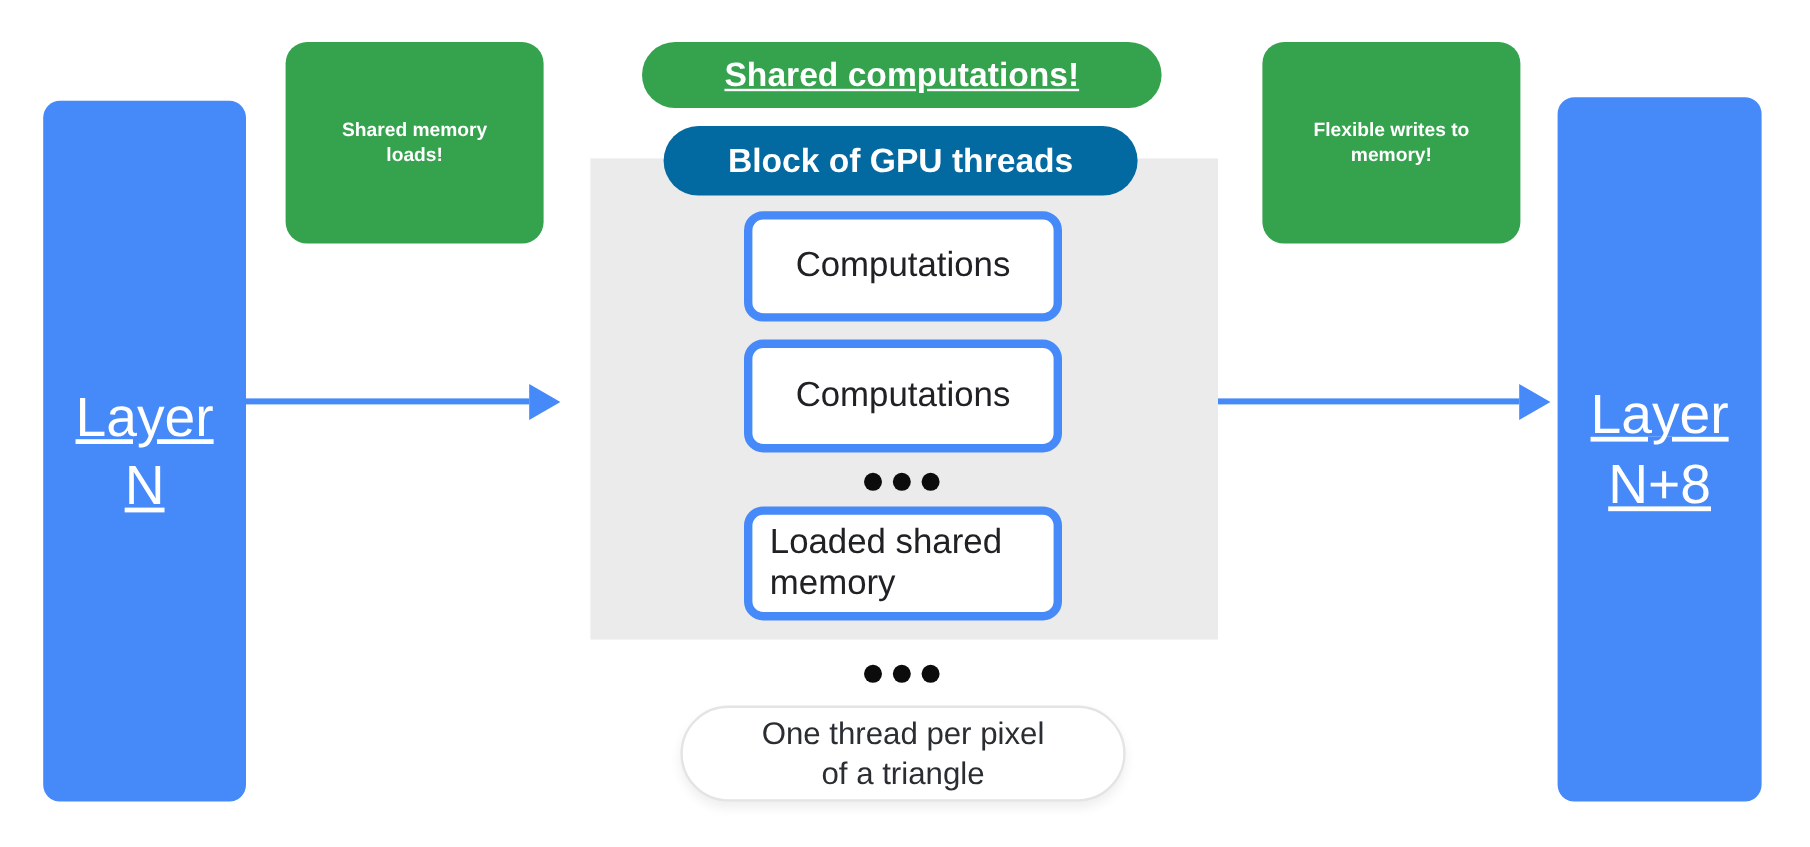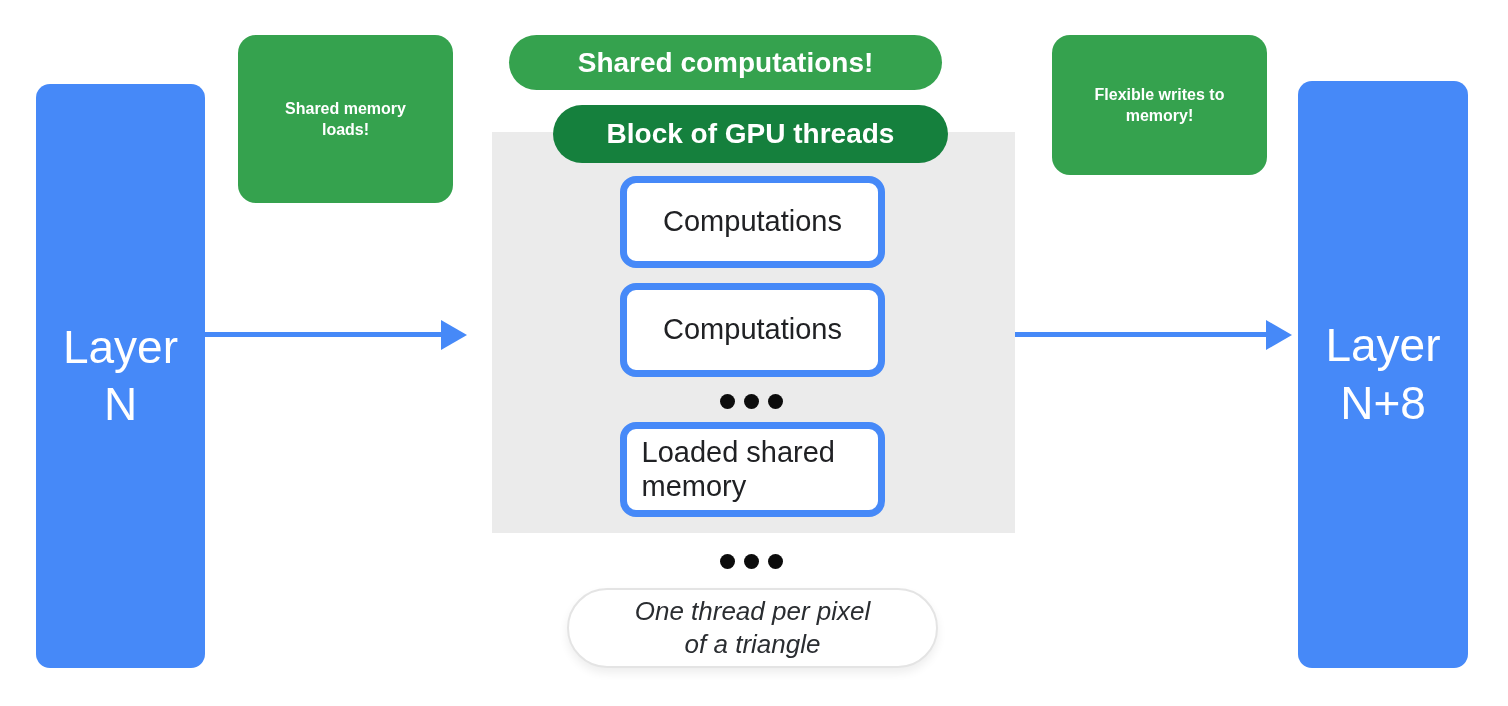--- a/index.html
+++ b/index.html
@@ -4,43 +4,43 @@
 <style>
   html,body{margin:0;padding:0;background:#ffffff;}
   .stage{
     position:relative;width:1508px;height:706px;background:#ffffff;
     font-family:"Liberation Sans",sans-serif;overflow:hidden;
   }
   
   .layer{
     position:absolute;background:#4689F8;border-radius:14px;color:#ffffff;
     display:flex;flex-direction:column;align-items:center;justify-content:center;
-    font-size:46px;line-height:1.24;text-align:right;font-weight:400;
+    font-size:46px;line-height:1.24;text-align:right;font-weight:400;text-decoration:underline;
   }
   #layer-n{left:36px;top:84px;width:169px;height:584px;}
   #layer-n1{left:1298px;top:81px;width:170px;height:587px;}
 
   
   .green-box{
     position:absolute;background:#35A24E;border-radius:18px;color:#ffffff;
     font-weight:bold;font-size:16px;line-height:1.33;
     display:flex;align-items:center;justify-content:center;text-align:center;
   }
   #callout-left{left:238px;top:35px;width:215px;height:168px;}
-  #callout-right{left:1052px;top:35px;width:215px;height:140px;}
+  #callout-right{left:1052px;top:35px;width:215px;height:168px;}
   #callout-left .wrap{max-width:152px;}
   #callout-right .wrap{max-width:166px;}
 
   
   .pill{
     position:absolute;color:#ffffff;font-weight:bold;font-size:28px;
     display:flex;align-items:center;justify-content:center;text-align:center;
   }
-  #pill-shared-comp{left:509px;top:35px;width:433px;height:55px;border-radius:28px;background:#35A24E;}
-  #pill-gpu-block{left:553px;top:105px;width:395px;height:58px;border-radius:29px;background:#15803d;z-index:2;}
+  #pill-shared-comp{left:535px;top:35px;width:433px;height:55px;border-radius:28px;background:#35A24E;text-decoration:underline;}
+  #pill-gpu-block{left:553px;top:105px;width:395px;height:58px;border-radius:29px;background:#0369a1;z-index:2;}
 
   
   .panel{position:absolute;left:492px;top:132px;width:523px;height:401px;background:#EBEBEB;}
 
   
   .tbox{
     position:absolute;left:620px;width:265px;background:#ffffff;
     border:7px solid #4689F8;border-radius:16px;box-sizing:border-box;
     display:flex;align-items:center;justify-content:center;
     color:#202124;font-size:29px;line-height:1.14;z-index:1;
@@ -57,21 +57,21 @@
   #dots-below{left:720px;top:554px;}
 
   
   .note{
     position:absolute;left:567px;top:588px;width:371px;height:80px;
     background:#ffffff;border:2px solid #E4E4E4;border-radius:40px;box-sizing:border-box;
     display:flex;align-items:center;justify-content:center;text-align:center;
     font-size:26px;line-height:1.26;color:#2a2d31;
     box-shadow:0 5px 10px rgba(0,0,0,0.07);
   }
-  .note .wrap{max-width:262px;font-style:italic;}
+  .note .wrap{max-width:262px;}
 
   
   .arrow-line{position:absolute;height:5px;background:#4689F8;top:332px;}
   #arrow1-line{left:205px;width:236px;}
   #arrow2-line{left:1015px;width:251px;}
   .arrow-head{
     position:absolute;width:0;height:0;top:320px;
     border-top:15px solid transparent;border-bottom:15px solid transparent;
     border-left:26px solid #4689F8;
   }

